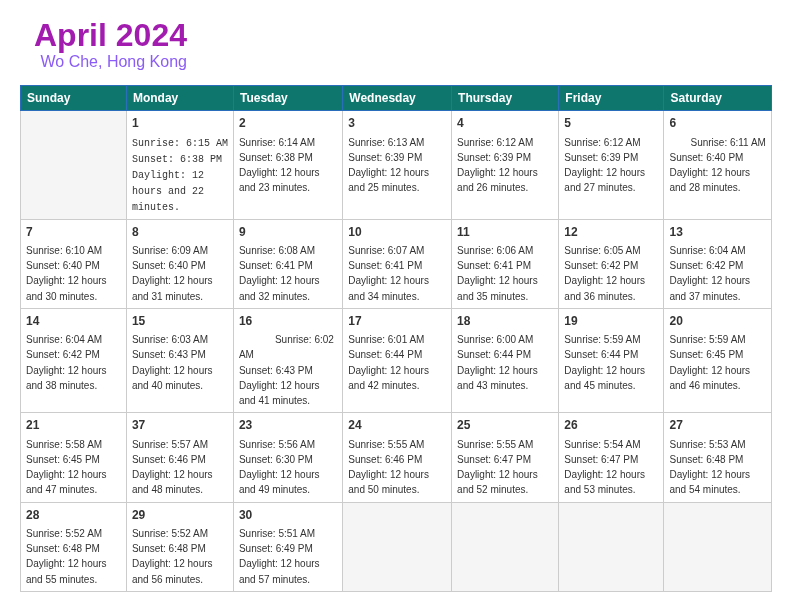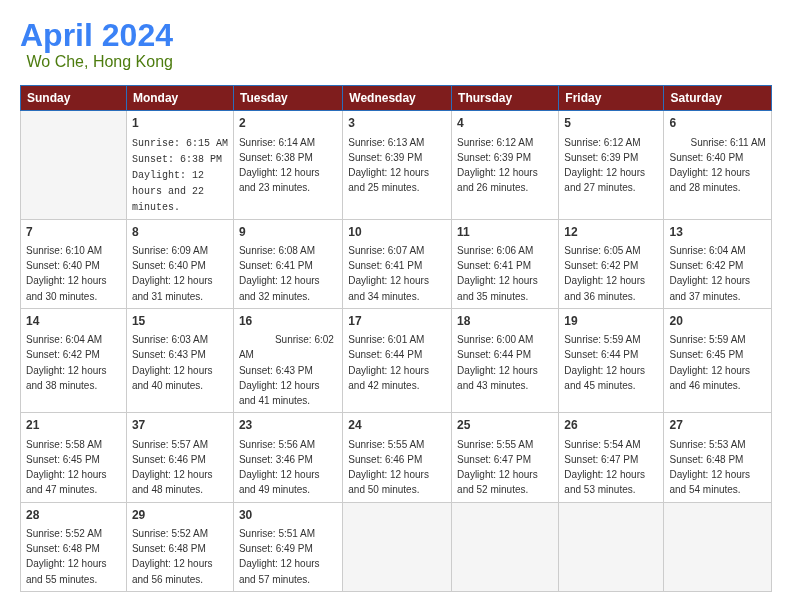--- a/index.html
+++ b/index.html
@@ -45,33 +45,34 @@
     .logo-icon {
       width: 28px;
       height: 28px;
     }
     .title-block {
       text-align: right;
     }
     .title-month {
       font-size: 32px;
       font-weight: bold;
-      color: #3b82f6;
+      color: #a21caf;
       line-height: 1.1;
+      margin-left: 14px;
     }
     .title-location {
       font-size: 16px;
-      color: #4d7c0f;
+      color: #8b5cf6;
     }
     .calendar {
       width: 100%;
       border-collapse: collapse;
     }
     .calendar th {
-      background: #7f1d1d;
+      background: #0f766e;
       color: #fff;
       font-size: 12px;
       font-weight: bold;
       padding: 5px 6px;
       text-align: left;
       border: 1px solid #2a6ebb;
     }
     .calendar td {
       vertical-align: top;
       border: 1px solid #ccc;
@@ -189,21 +190,21 @@
 Daylight: 12 hours and 46 minutes.</span></td>
         </tr>
         <tr>
           <td><span class="day-number">21</span><span class="day-info" style="white-space: pre-line;">Sunrise: 5:58 AM
 Sunset: 6:45 PM
 Daylight: 12 hours and 47 minutes.</span></td>
           <td><span class="day-number">37</span><span class="day-info" style="white-space: pre-line;">Sunrise: 5:57 AM
 Sunset: 6:46 PM
 Daylight: 12 hours and 48 minutes.</span></td>
           <td><span class="day-number">23</span><span class="day-info" style="white-space: pre-line;">Sunrise: 5:56 AM
-Sunset: 3:46 PM
+Sunset: 6:30 PM
 Daylight: 12 hours and 49 minutes.</span></td>
           <td><span class="day-number">24</span><span class="day-info" style="white-space: pre-line;">Sunrise: 5:55 AM
 Sunset: 6:46 PM
 Daylight: 12 hours and 50 minutes.</span></td>
           <td><span class="day-number">25</span><span class="day-info" style="white-space: pre-line;">Sunrise: 5:55 AM
 Sunset: 6:47 PM
 Daylight: 12 hours and 52 minutes.</span></td>
           <td><span class="day-number">26</span><span class="day-info" style="white-space: pre-line;">Sunrise: 5:54 AM
 Sunset: 6:47 PM
 Daylight: 12 hours and 53 minutes.</span></td>

